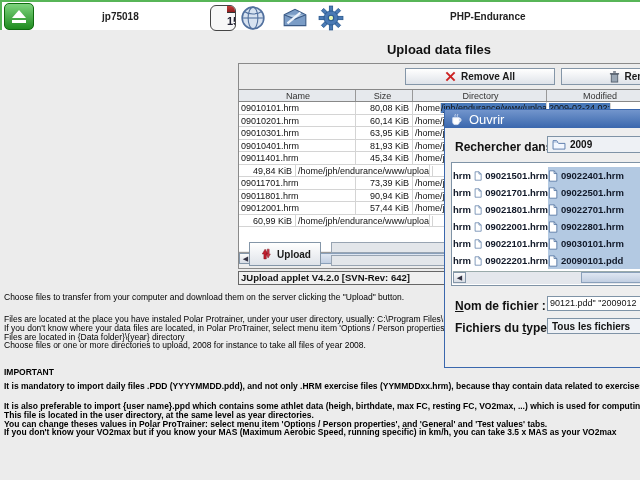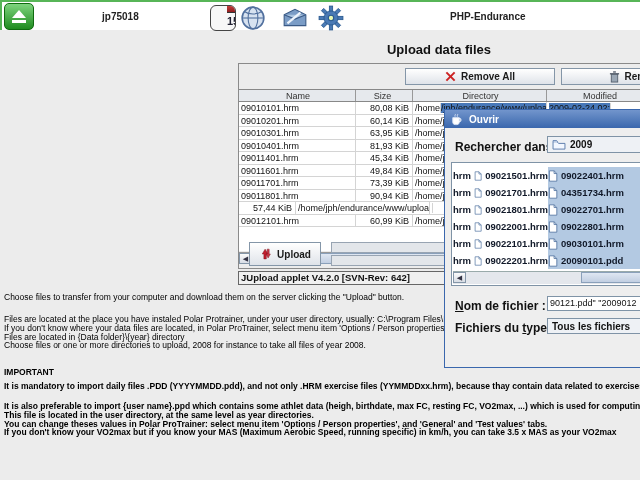--- a/index.html
+++ b/index.html
@@ -73,21 +73,21 @@
   .h-imp { position:absolute; left:4px; top:368px; font-weight:bold; }
   .h-p3 { position:absolute; left:4px; top:382px; width:700px; font-weight:bold; }
   .h-p4 { position:absolute; left:4px; top:402px; width:700px; font-weight:bold; }
   .h-p4 .hline, .h-p3.hline { font-weight:bold; }
 
   
   .dialog { position:absolute; left:444px; top:109px; width:210px; height:259px;
     background:#eeeeee; border:1px solid #3a67ad; z-index:10; }
   .d-title { position:absolute; left:0; top:0; width:100%; height:18px;
     background:linear-gradient(#7295cc,#3a67ad); display:flex; align-items:center; gap:6px; padding-left:5px; }
-  .d-title span { color:#fff; font-size:10px; font-weight:bold; }
+  .d-title span { color:#fff; font-size:13px; font-weight:normal; }
   .d-row-lookin { position:absolute; left:0; top:26px; width:100%; height:18px; }
   .d-label { font-size:12px; font-weight:bold; color:#111; }
   .d-lookin-label { position:absolute; left:10px; top:4px; }
   .d-combo { position:absolute; left:102px; top:0; width:108px; height:17px; background:#eef1f5;
     border:1px solid #7f93a6; display:flex; align-items:center; gap:4px; padding-left:4px; cursor:pointer; }
   .d-combo span { font-size:10px; font-weight:bold; color:#111; }
   .d-list { position:absolute; left:6px; top:52px; width:204px; height:124px; background:#fff;
     border:1px solid #7f93a6; overflow:hidden; }
   .dcol { position:absolute; top:4px;text-align:center; }
   .dcol0 { left:1px; width:20px; }
@@ -215,48 +215,47 @@
           </div>
 
           <div class="trow">
             <span class="c-name">09011401.hrm</span>
             <span class="c-size">45,34 KiB</span>
             <span class="c-dir"><span>/home/jph/endurance/www/upload/dat</span></span>
             <span class="c-mod"><span></span></span>
           </div>
 
           <div class="trow">
-            <span class="c-name">09011601.hrm</span>
             <span class="c-size">49,84 KiB</span>
             <span class="c-dir"><span>/home/jph/endurance/www/upload/dat</span></span>
             <span class="c-mod"><span></span></span>
           </div>
 
           <div class="trow">
             <span class="c-name">09011701.hrm</span>
             <span class="c-size">73,39 KiB</span>
             <span class="c-dir"><span>/home/jph/endurance/www/upload/dat</span></span>
             <span class="c-mod"><span></span></span>
           </div>
 
           <div class="trow">
             <span class="c-name">09011801.hrm</span>
             <span class="c-size">90,94 KiB</span>
             <span class="c-dir"><span>/home/jph/endurance/www/upload/dat</span></span>
             <span class="c-mod"><span></span></span>
           </div>
 
           <div class="trow">
+            <span class="c-name">09012001.hrm</span>
             <span class="c-size">57,44 KiB</span>
             <span class="c-dir"><span>/home/jph/endurance/www/upload/dat</span></span>
             <span class="c-mod"><span></span></span>
           </div>
 
           <div class="trow">
-            <span class="c-name">09012101.hrm</span>
             <span class="c-size">60,99 KiB</span>
             <span class="c-dir"><span>/home/jph/endurance/www/upload/dat</span></span>
             <span class="c-mod"><span></span></span>
           </div>
         </div>
       <div class="hscroll">
         <div class="sb-arrow">◀</div>
         <div class="sb-thumb"></div>
       </div>
     </div>
@@ -397,21 +396,21 @@
               <path d="M6.7 .8 v3 h3" fill="none" stroke="#5a7aa6"></path>
             </svg>
             <span>09022401.hrm</span>
           </div>
 
           <div class="fitem">
             <svg width="10" height="12" viewBox="0 0 11 13">
               <path d="M1.5 .8 h5.2 l3 3 v8.4 h-8.2 z" fill="#fff" stroke="#5a7aa6"></path>
               <path d="M6.7 .8 v3 h3" fill="none" stroke="#5a7aa6"></path>
             </svg>
-            <span>04351734.hrm</span>
+            <span>09022501.hrm</span>
           </div>
 
           <div class="fitem">
             <svg width="10" height="12" viewBox="0 0 11 13">
               <path d="M1.5 .8 h5.2 l3 3 v8.4 h-8.2 z" fill="#fff" stroke="#5a7aa6"></path>
               <path d="M6.7 .8 v3 h3" fill="none" stroke="#5a7aa6"></path>
             </svg>
             <span>09022701.hrm</span>
           </div>
 

